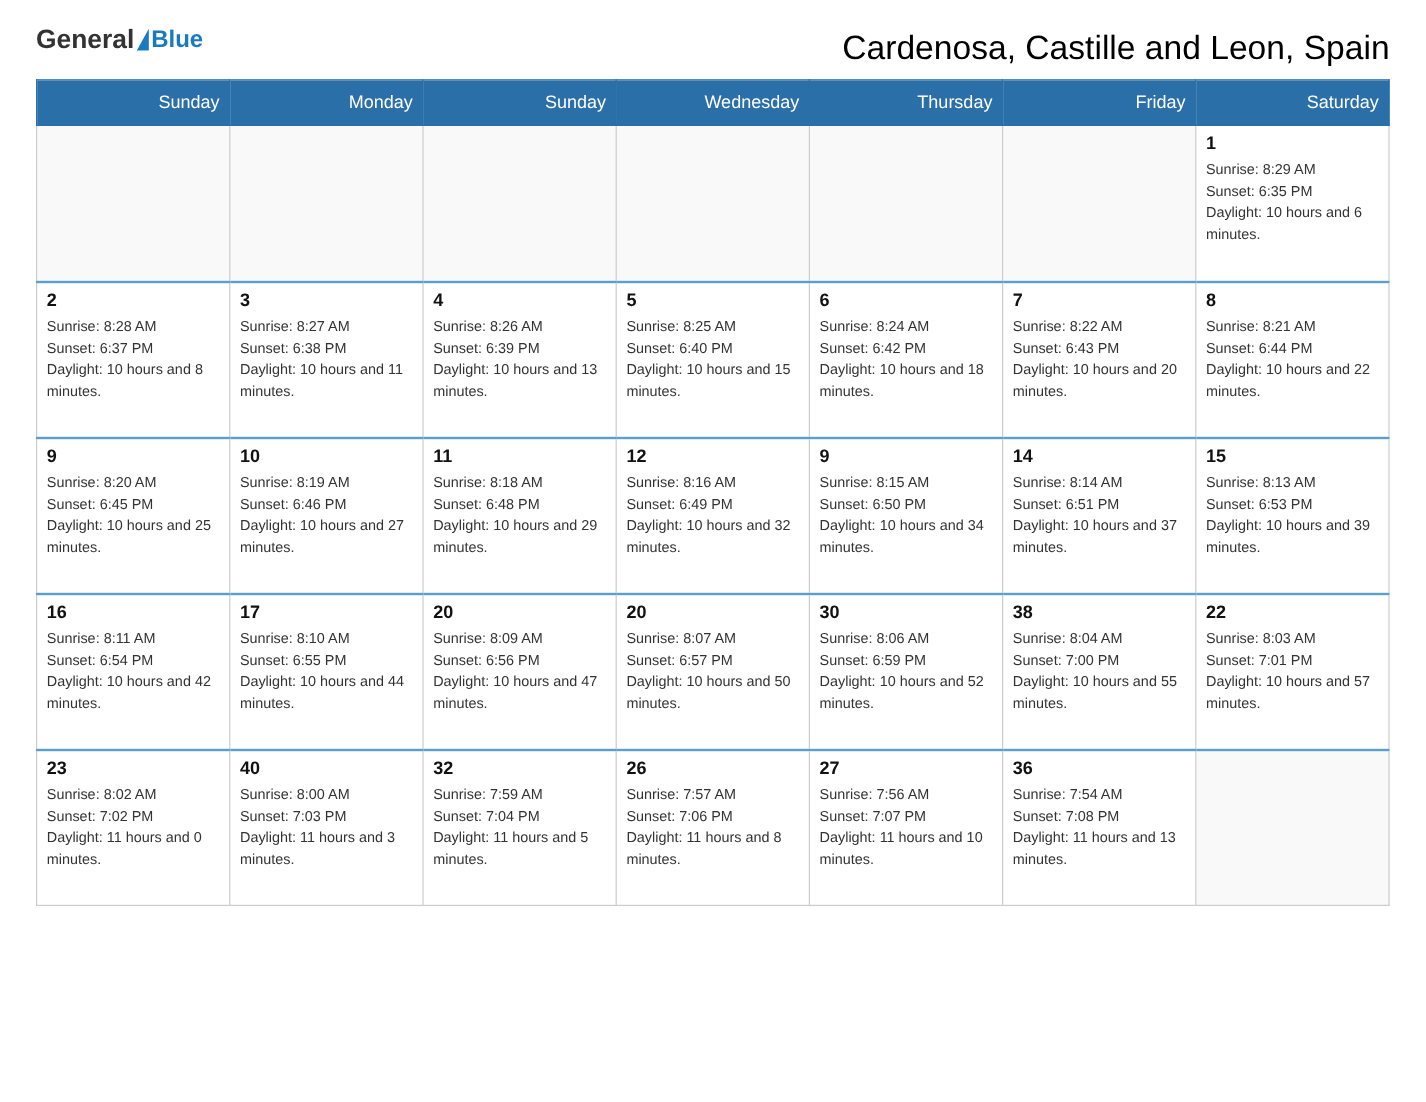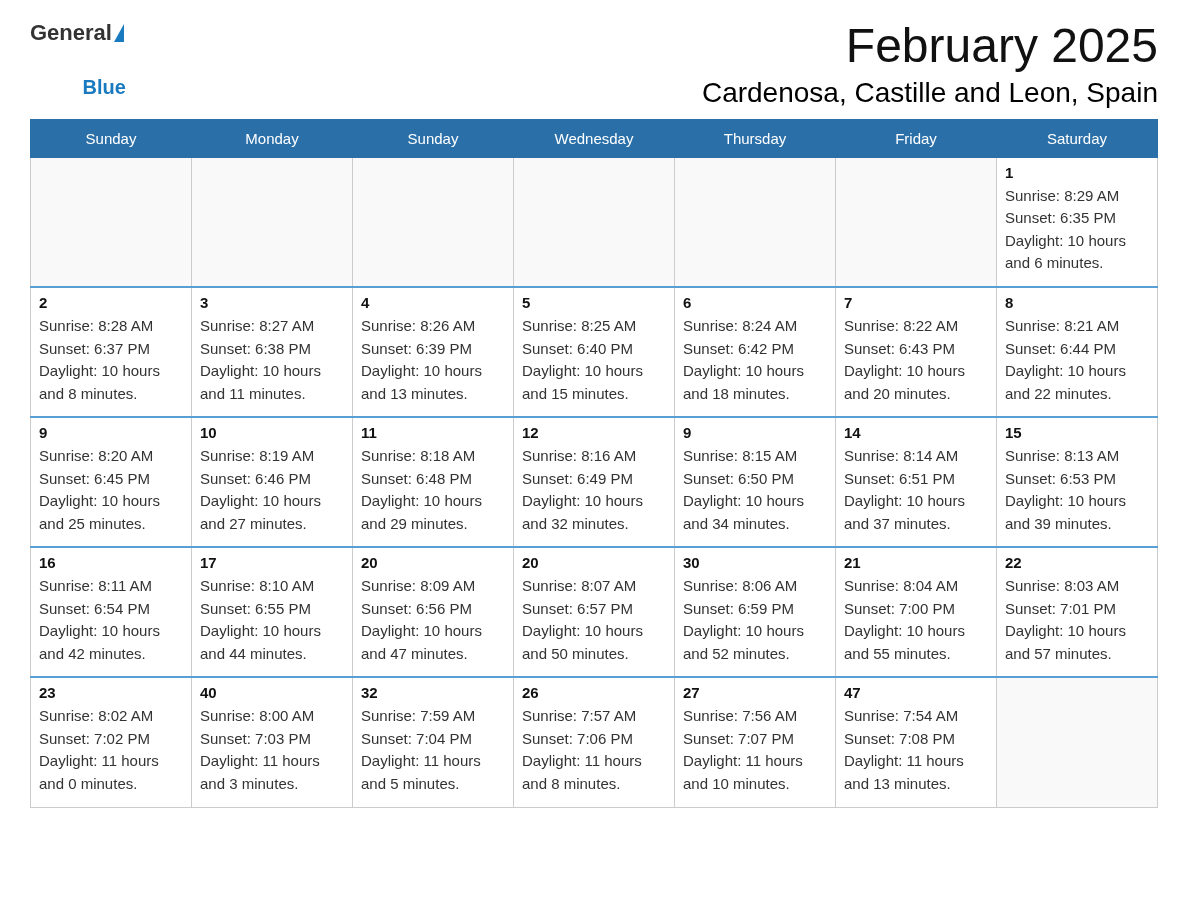--- a/index.html
+++ b/index.html
@@ -11,23 +11,22 @@
       padding: 20px 30px;
     }
     .header {
       display: flex;
       justify-content: space-between;
       align-items: flex-start;
       margin-bottom: 10px;
     }
     .logo {
       display: flex;
-      flex-direction: column;
-      align-items: flex-end;
-      gap: 30px;
+      flex-direction: row;
+      align-items: center;
     }
     .logo-text {
       display: flex;
       align-items: center;
       font-size: 22px;
       font-weight: bold;
       color: #333;
     }
     .logo-general { color: #333; }
     .logo-triangle {
@@ -57,62 +56,61 @@
     }
     .calendar {
       width: 100%;
       border-collapse: collapse;
       margin-top: 10px;
     }
     .calendar th {
       background-color: #2a6fa8;
       color: #fff;
       padding: 10px 8px;
-      text-align: center;
+      text-align: right;
       font-size: 15px;
       font-weight: normal;
       border: 1px solid #2a6fa8;
     }
     .calendar td {
       border: 1px solid #ccc;
       vertical-align: top;
       padding: 6px 8px;
       width: calc(100% / 7);
       height: 130px;
     }
     .day-number {
       font-size: 15px;
       font-weight: bold;
       color: #111;
       display: block;
       margin-bottom: 4px;
     }
     .day-info {
-      font-size: 15px;
+      font-size: 12px;
       color: #333;
       line-height: 1.5;
     }
     .empty-cell { background: #f9f9f9; }
     .row-border td {
       border-top: 2px solid #5a9fd4;
     }
   </style>
 </head>
 <body>
 
 <div class="header">
   <div class="logo">
     <div class="logo-text">
       <span class="logo-general">General</span>
       <span class="logo-triangle"></span>
     </div>
     <span class="logo-blue">Blue</span>
   </div>
   <div class="title-section">
-    <div class="month-title">February 2025</div>
     <div class="location">Cardenosa, Castille and Leon, Spain</div>
   </div>
 </div>
 
 <table class="calendar">
   <thead>
     <tr>
     <th>Sunday</th>
         <th>Monday</th>
         <th>Sunday</th>
@@ -210,21 +208,21 @@
         </td>
         <td>
           <span class="day-number">20</span>
           <div class="day-info">Sunrise: 8:07 AM<br>Sunset: 6:57 PM<br>Daylight: 10 hours and 50 minutes.</div>
         </td>
         <td>
           <span class="day-number">30</span>
           <div class="day-info">Sunrise: 8:06 AM<br>Sunset: 6:59 PM<br>Daylight: 10 hours and 52 minutes.</div>
         </td>
         <td>
-          <span class="day-number">21</span>
+          <span class="day-number">38</span>
           <div class="day-info">Sunrise: 8:04 AM<br>Sunset: 7:00 PM<br>Daylight: 10 hours and 55 minutes.</div>
         </td>
         <td>
           <span class="day-number">22</span>
           <div class="day-info">Sunrise: 8:03 AM<br>Sunset: 7:01 PM<br>Daylight: 10 hours and 57 minutes.</div>
         </td>
       </tr>
       <tr class="row-border">
         <td>
           <span class="day-number">23</span>
@@ -240,19 +238,19 @@
         </td>
         <td>
           <span class="day-number">26</span>
           <div class="day-info">Sunrise: 7:57 AM<br>Sunset: 7:06 PM<br>Daylight: 11 hours and 8 minutes.</div>
         </td>
         <td>
           <span class="day-number">27</span>
           <div class="day-info">Sunrise: 7:56 AM<br>Sunset: 7:07 PM<br>Daylight: 11 hours and 10 minutes.</div>
         </td>
         <td>
-          <span class="day-number">47</span>
+          <span class="day-number">36</span>
           <div class="day-info">Sunrise: 7:54 AM<br>Sunset: 7:08 PM<br>Daylight: 11 hours and 13 minutes.</div>
         </td>
         <td class="empty-cell"></td>
       </tr>
     </tbody>
 </table>
 
 </body></html>

